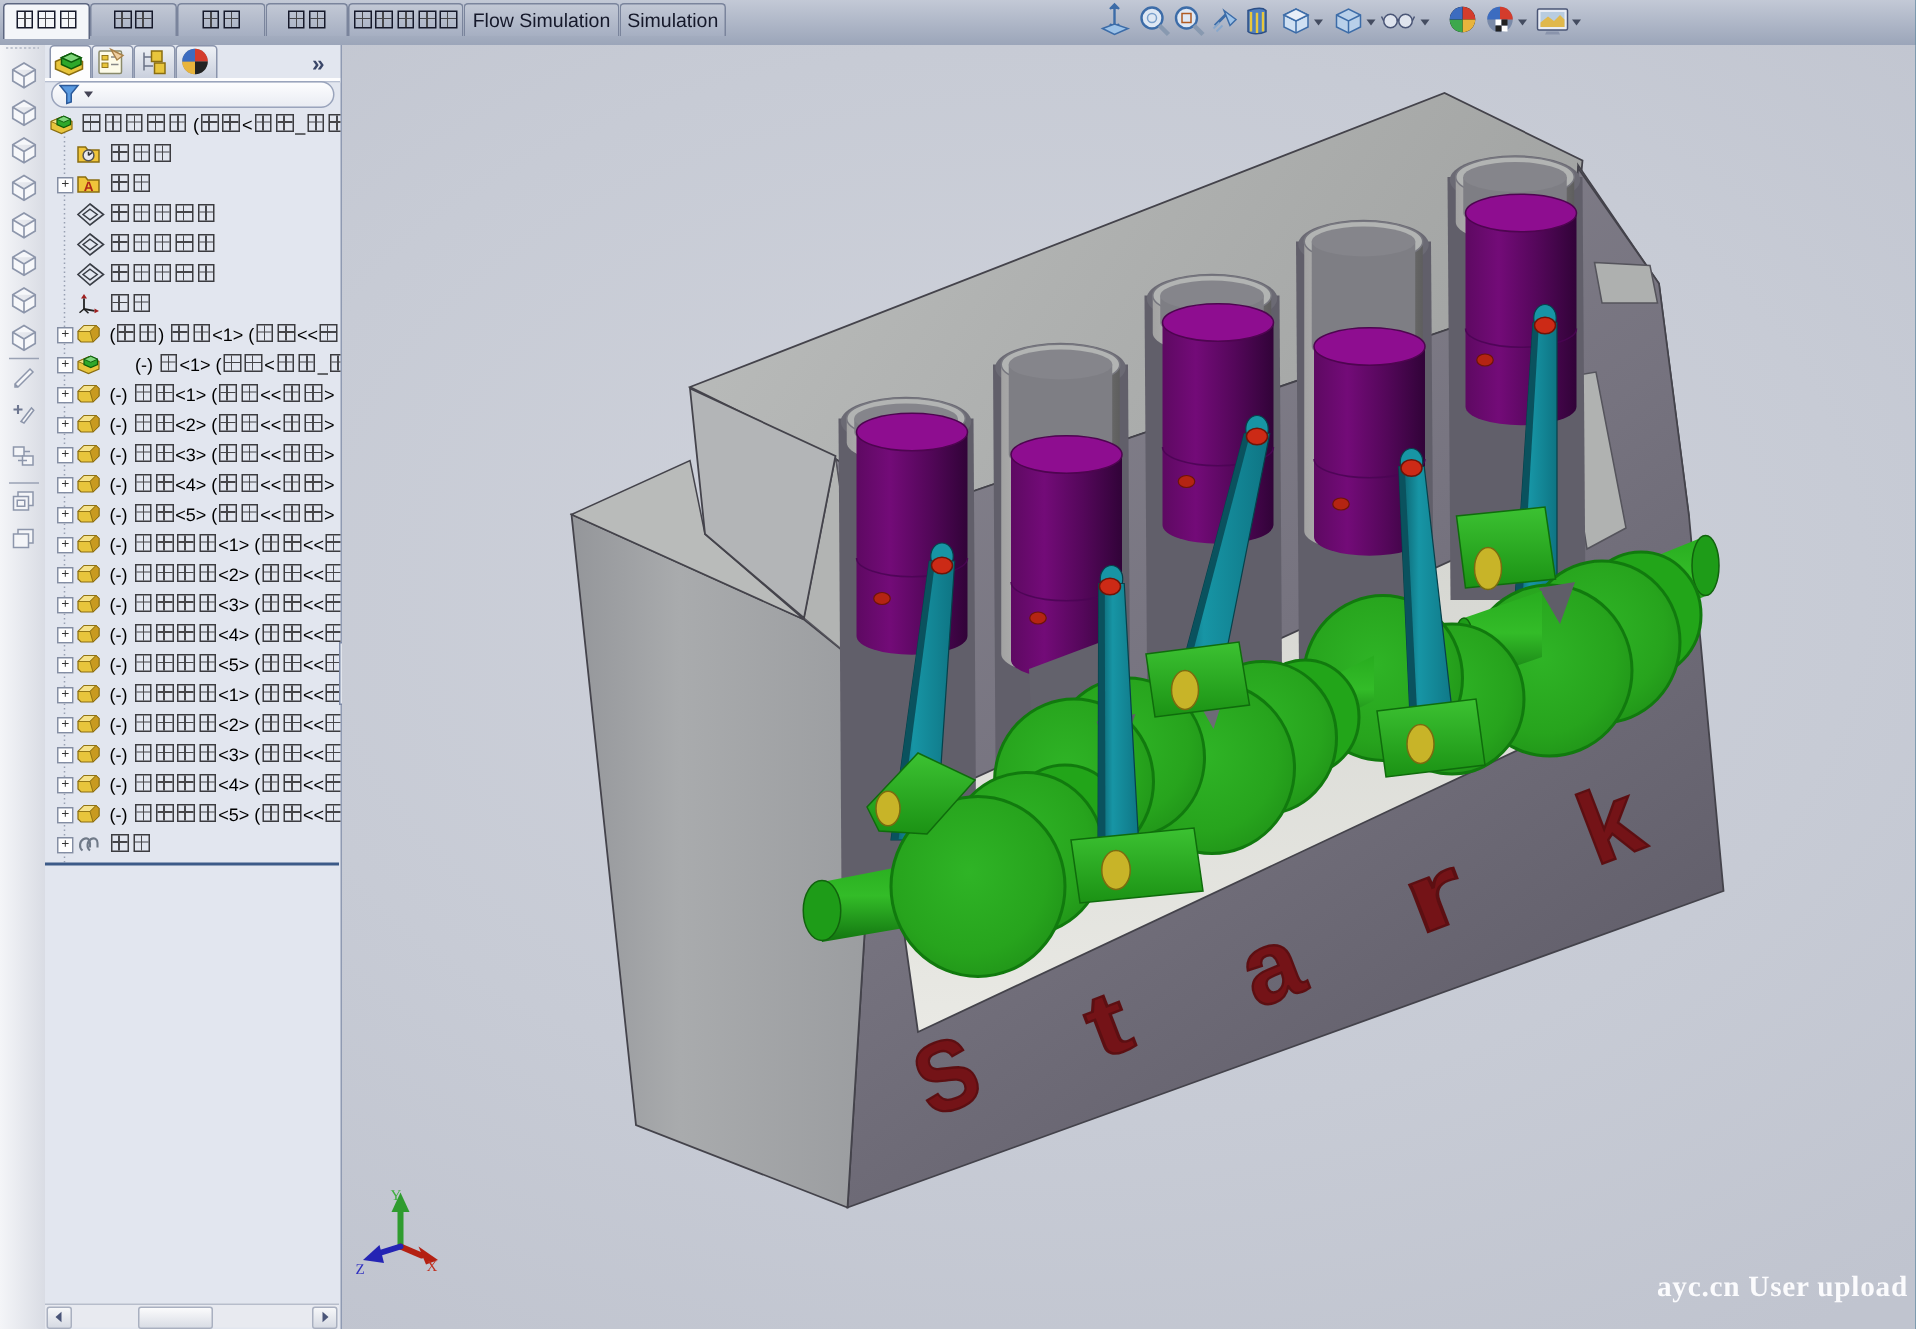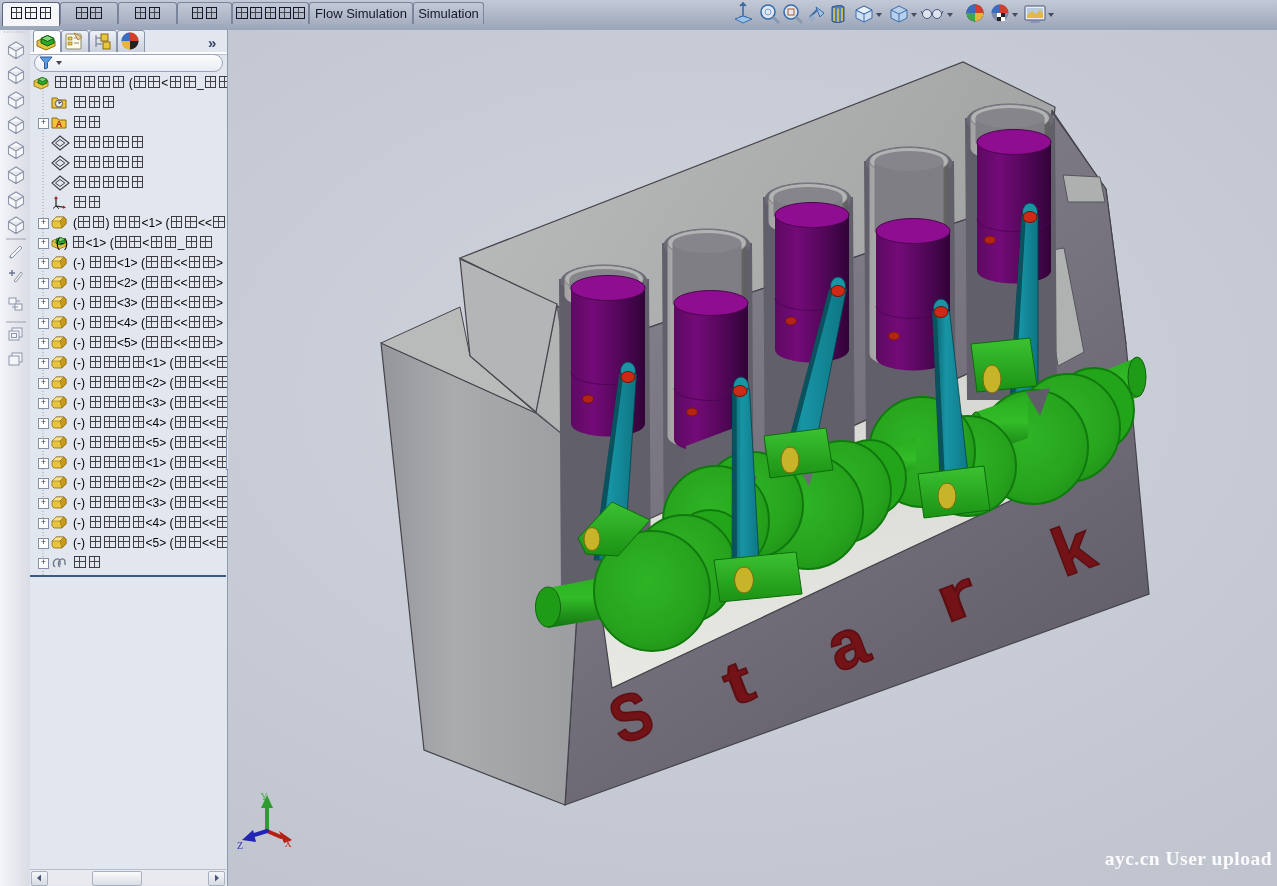--- a/index.html
+++ b/index.html
@@ -262,21 +262,21 @@
             <path d="M9 6 L13 2 L15 4 L15 9 L11 13 Z" fill="#c89a20" stroke="#8a6d10" stroke-width="0.6"></path>
           </svg></div>
         <div class="trow" style="left:73px;top:216px"><span>(</span><i class="cj"></i><i class="cj"></i><span>)&nbsp;</span><i class="cj"></i><i class="cj"></i><span>&lt;1&gt;&nbsp;(</span><i class="cj"></i><i class="cj"></i><span>&lt;&lt;</span><i class="cj"></i></div>
 <div class="exp" style="left:38px;top:238px">+</div>
         <div class="ticon" style="left:51px;top:235px"><svg width="17" height="15" viewBox="0 0 17 15">
             <path d="M1 6 L8 3 L15 6 L15 11 L8 14 L1 11 Z" fill="#e8c53c" stroke="#8a6d10" stroke-width="0.8"></path>
             <path d="M1 6 L8 3 L15 6 L8 9 Z" fill="#f5e28a" stroke="#8a6d10" stroke-width="0.6"></path>
             <path d="M5 4.5 L9.5 2.5 L14 4.5 L14 8 L9.5 10 L5 8 Z" fill="#2fa82a" stroke="#0c5c0a" stroke-width="0.8"></path>
             <path d="M5 4.5 L9.5 2.5 L14 4.5 L9.5 6.5 Z" fill="#7fd67a" stroke="#0c5c0a" stroke-width="0.6"></path>
           </svg></div>
-        <div class="trow" style="left:56px;top:236px"><span>(-)&nbsp;</span><i class="cj"></i><span>&lt;1&gt;&nbsp;(</span><i class="cj"></i><i class="cj"></i><span>&lt;</span><i class="cj"></i><i class="cj"></i><span>_</span><i class="cj"></i><i class="cj"></i></div>
+        <div class="trow" style="left:90px;top:236px"><span>(-)&nbsp;</span><i class="cj"></i><span>&lt;1&gt;&nbsp;(</span><i class="cj"></i><i class="cj"></i><span>&lt;</span><i class="cj"></i><i class="cj"></i><span>_</span><i class="cj"></i><i class="cj"></i></div>
 <div class="exp" style="left:38px;top:258px">+</div>
         <div class="ticon" style="left:51px;top:255px"><svg width="16" height="14" viewBox="0 0 16 14">
             <path d="M1 6 L5 2 L13 2 L15 4 L15 9 L11 13 L3 13 L1 11 Z" fill="#e8c53c" stroke="#8a6d10" stroke-width="0.8"></path>
             <path d="M1 6 L5 2 L13 2 L9 6 Z" fill="#f5e28a" stroke="#8a6d10" stroke-width="0.6"></path>
             <path d="M9 6 L13 2 L15 4 L15 9 L11 13 Z" fill="#c89a20" stroke="#8a6d10" stroke-width="0.6"></path>
           </svg></div>
         <div class="trow" style="left:73px;top:256px"><span>(-)&nbsp;</span><i class="cj"></i><i class="cj"></i><span>&lt;1&gt;&nbsp;(</span><i class="cj"></i><i class="cj"></i><span>&lt;&lt;</span><i class="cj"></i><i class="cj"></i><span>&gt;</span></div>
 <div class="exp" style="left:38px;top:278px">+</div>
         <div class="ticon" style="left:51px;top:275px"><svg width="16" height="14" viewBox="0 0 16 14">
             <path d="M1 6 L5 2 L13 2 L15 4 L15 9 L11 13 L3 13 L1 11 Z" fill="#e8c53c" stroke="#8a6d10" stroke-width="0.8"></path>

